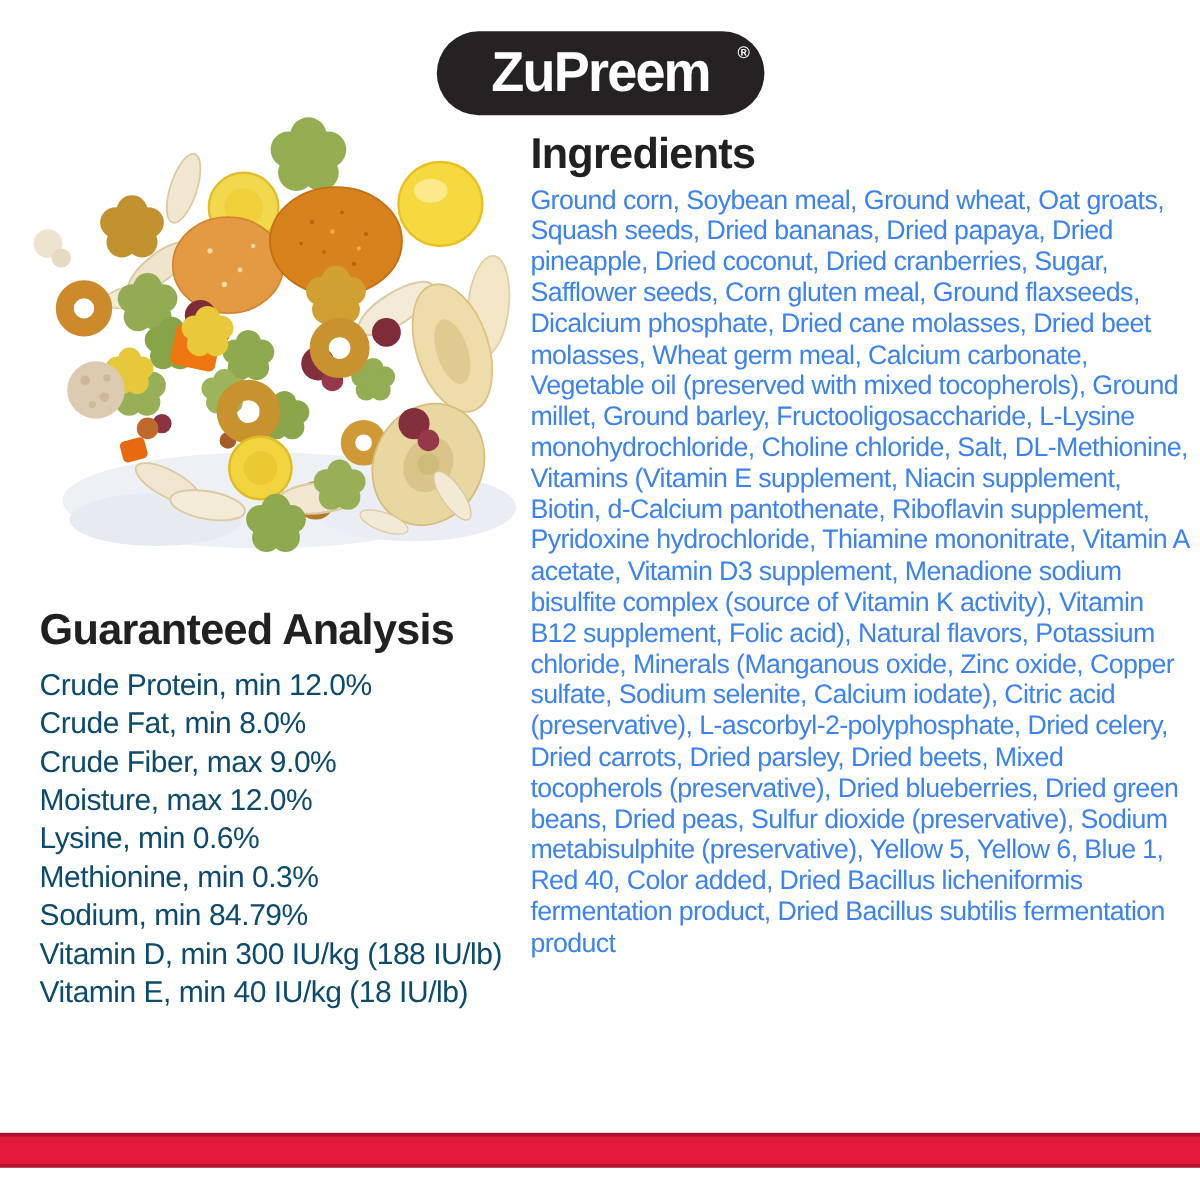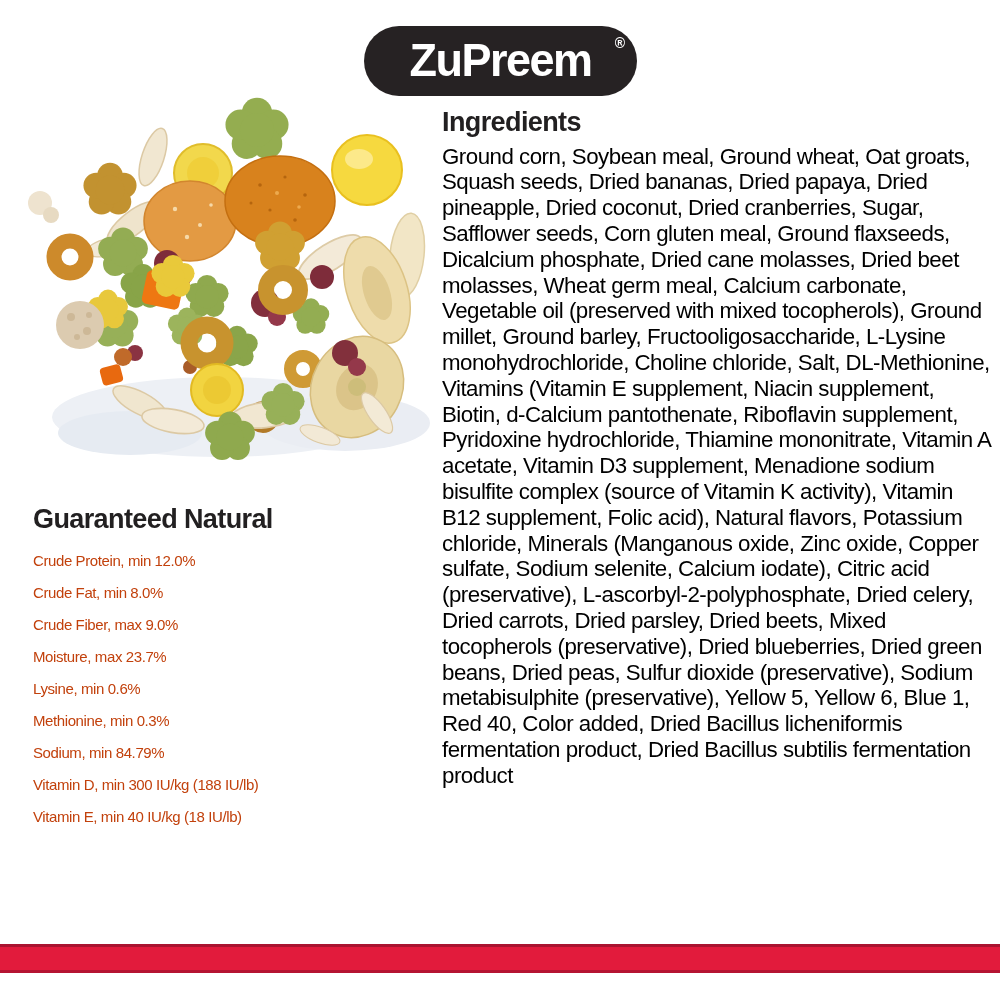--- a/index.html
+++ b/index.html
@@ -45,47 +45,47 @@
     width: 440px; height: 410px;
   }
 
   
   .ingredients {
     position: absolute;
     left: 442px; top: 108px;
     width: 552px;
   }
   .section-heading {
-    font-size: 27px;
+    font-size: 36px;
     font-weight: bold;
     color: #222021;
     letter-spacing: -0.6px;
     margin: 0 0 6px 0;
     line-height: 1.1;
   }
   .ingredients-body {
     margin: 0;
     font-size: 22.3px;
     line-height: 25.8px;
     letter-spacing: -0.5px;
-    color: #000000;
+    color: #3b82f6;
   }
 
   
   .analysis {
     position: absolute;
     left: 33px; top: 505px;
     width: 400px;
   }
   .analysis-list { margin-top: 10px; }
   .analysis-item {
-    font-size: 15px;
+    font-size: 25px;
     line-height: 32px;
     letter-spacing: -0.4px;
-    color: #c2410c;
+    color: #0c4a6e;
     white-space: nowrap;
   }
 
   
   .red-bar {
     position: absolute;
     left: 0; top: 944px;
     width: 1000px; height: 29px;
     background: #e21b3c;
     box-shadow: inset 0 3px 0 #a91430, inset 0 -3px 0 #b51432;
@@ -209,26 +209,26 @@
     <use href="#clv" transform="translate(268,320) scale(1.3)" fill="#97b058"></use>
   </svg>
 </div>
 
 <div class="ingredients">
   <h2 class="section-heading">Ingredients</h2>
   <p class="ingredients-body">Ground corn, Soybean meal, Ground wheat, Oat groats, Squash seeds, Dried bananas, Dried papaya, Dried pineapple, Dried coconut, Dried cranberries, Sugar, Safflower seeds, Corn gluten meal, Ground flaxseeds, Dicalcium phosphate, Dried cane molasses, Dried beet molasses, Wheat germ meal, Calcium carbonate, Vegetable oil (preserved with mixed tocopherols), Ground millet, Ground barley, Fructooligosaccharide, L-Lysine monohydrochloride, Choline chloride, Salt, DL-Methionine, Vitamins (Vitamin E supplement, Niacin supplement, Biotin, d-Calcium pantothenate, Riboflavin supplement, Pyridoxine hydrochloride, Thiamine mononitrate, Vitamin A acetate, Vitamin D3 supplement, Menadione sodium bisulfite complex (source of Vitamin K activity), Vitamin B12 supplement, Folic acid), Natural flavors, Potassium chloride, Minerals (Manganous oxide, Zinc oxide, Copper sulfate, Sodium selenite, Calcium iodate), Citric acid (preservative), L-ascorbyl-2-polyphosphate, Dried celery, Dried carrots, Dried parsley, Dried beets, Mixed tocopherols (preservative), Dried blueberries, Dried green beans, Dried peas, Sulfur dioxide (preservative), Sodium metabisulphite (preservative), Yellow 5, Yellow 6, Blue 1, Red 40, Color added, Dried Bacillus licheniformis fermentation product, Dried Bacillus subtilis fermentation product</p>
 </div>
 
 <div class="analysis">
-  <h2 class="section-heading">Guaranteed Natural</h2>
+  <h2 class="section-heading">Guaranteed Analysis</h2>
   <div class="analysis-list">
     <div class="analysis-item">Crude Protein, min 12.0%</div>
     <div class="analysis-item">Crude Fat, min 8.0%</div>
     <div class="analysis-item">Crude Fiber, max 9.0%</div>
-    <div class="analysis-item">Moisture, max 23.7%</div>
+    <div class="analysis-item">Moisture, max 12.0%</div>
     <div class="analysis-item">Lysine, min 0.6%</div>
     <div class="analysis-item">Methionine, min 0.3%</div>
     <div class="analysis-item">Sodium, min 84.79%</div>
     <div class="analysis-item">Vitamin D, min 300 IU/kg (188 IU/lb)</div>
     <div class="analysis-item">Vitamin E, min 40 IU/kg (18 IU/lb)</div>
   </div>
 </div>
 
 <div class="red-bar"></div>
 

